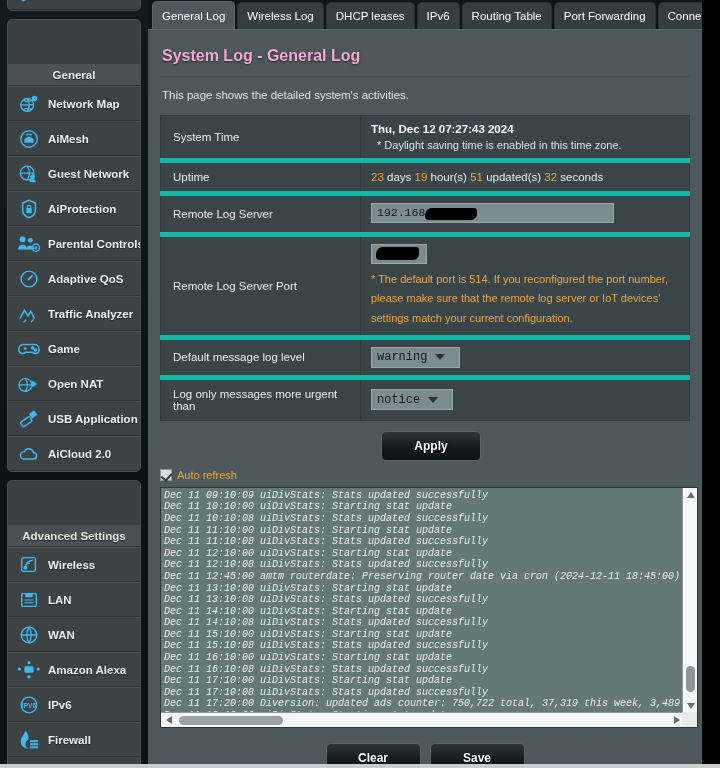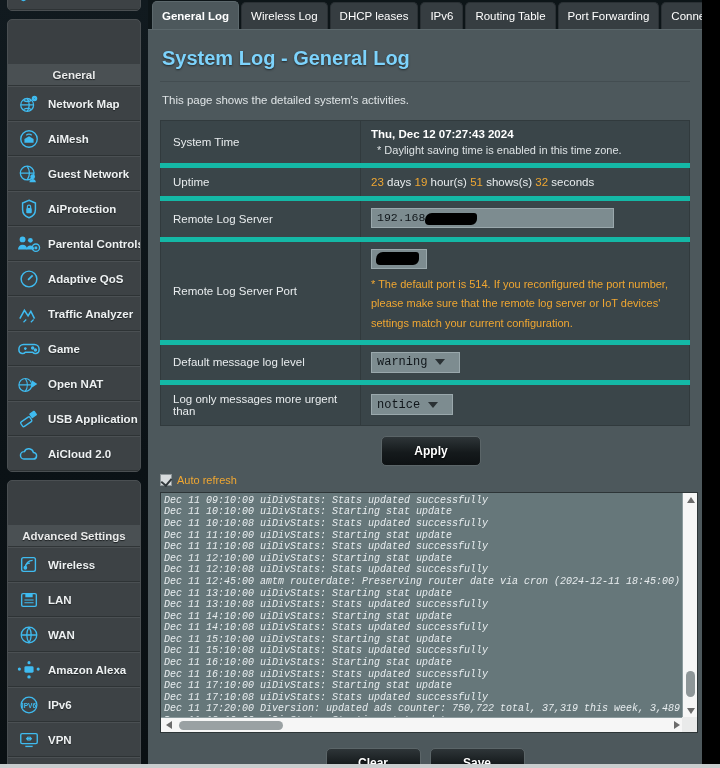--- a/index.html
+++ b/index.html
@@ -104,34 +104,33 @@
     border-bottom: none;
     cursor: pointer;
     white-space: nowrap;
   }
   .tab.active {
     background: #4d585c;
     color: #ffffff;
     border-color: #5c686c;
     height: 29px;
     line-height: 28px;
-    font-weight: bold;
   }
   #panel {
     position: absolute;
     top: 29px; left: 0;
     width: 554px;
     height: 739px;
     background: #4d585c;
     border-top: 1px solid #5c686c;
   }
   .page-title {
-    font-size: 20px;
+    font-size: 16px;
     font-weight: bold;
-    color: #7dd3fc;
+    color: #f9a8d4;
     padding: 17px 0 0 14px;
     text-shadow: 0 1px 2px #23292b;
   }
   .title-rule {
     margin: 11px 12px 0 12px;
     height: 1px;
     background: #5d686c;
     border-bottom: 1px solid #434d51;
   }
   .page-desc {
@@ -549,30 +548,20 @@
       <div class="menu-item">
         <span class="mi-icon">
           <svg width="22" height="22" viewBox="0 0 24 24" fill="none" stroke="#3fbbf0" stroke-width="1.4">
             <circle cx="12" cy="12" r="8.6"></circle>
             <text x="12" y="15" font-size="7.2" font-family="Liberation Sans, sans-serif" font-weight="bold" fill="#3fbbf0" stroke="none" text-anchor="middle">IPV6</text>
           </svg>
         </span>
         <span class="mi-label">IPv6</span>
       </div>
 
-      <div class="menu-item">
-        <span class="mi-icon">
-          <svg width="22" height="22" viewBox="0 0 24 24" fill="none" stroke="#3fbbf0" stroke-width="1.5">
-            <rect x="3" y="5" width="18" height="11" rx="1.5"></rect>
-            <path d="M9 10.5h6M11.5 8.5l-2 2 2 2M12.5 8.5l2 2-2 2" stroke-width="1.4"></path>
-            <path d="M8 19h8" stroke-width="1.5"></path>
-          </svg>
-        </span>
-        <span class="mi-label">VPN</span>
-      </div>
 
       <div class="menu-item">
         <span class="mi-icon">
           <svg width="24" height="22" viewBox="0 0 26 24" fill="#3fbbf0">
             <path d="M9 2c3 3.5 4.2 6 3.3 8.6C11.5 13 9 13.6 9 16.6c0 2.7 2 4.4 4.3 4.4C10 21.8 4 19.6 4 13.8 4 9 7.5 7 9 2z"></path>
             <rect x="14" y="12" width="9" height="2.4" opacity="0.9"></rect>
             <rect x="14" y="15.4" width="9" height="2.4" opacity="0.9"></rect>
             <rect x="14" y="18.8" width="9" height="2.4" opacity="0.9"></rect>
           </svg>
         </span>
@@ -621,21 +610,21 @@
         </tr>
         <tr>
           <td class="lbl">Uptime</td>
           <td class="val">
             <span class="uptime">
               <b>23</b>
               <span>days</span>
               <b>19</b>
               <span>hour(s)</span>
               <b>51</b>
-              <span>shows(s)</span>
+              <span>updated(s)</span>
               <b>32</b>
               <span>seconds</span>
             </span>
           </td>
         </tr>
         <tr>
           <td class="lbl">Remote Log Server</td>
           <td class="val">
             <div class="ip-wrap">
               <div class="txtinput"></div>

